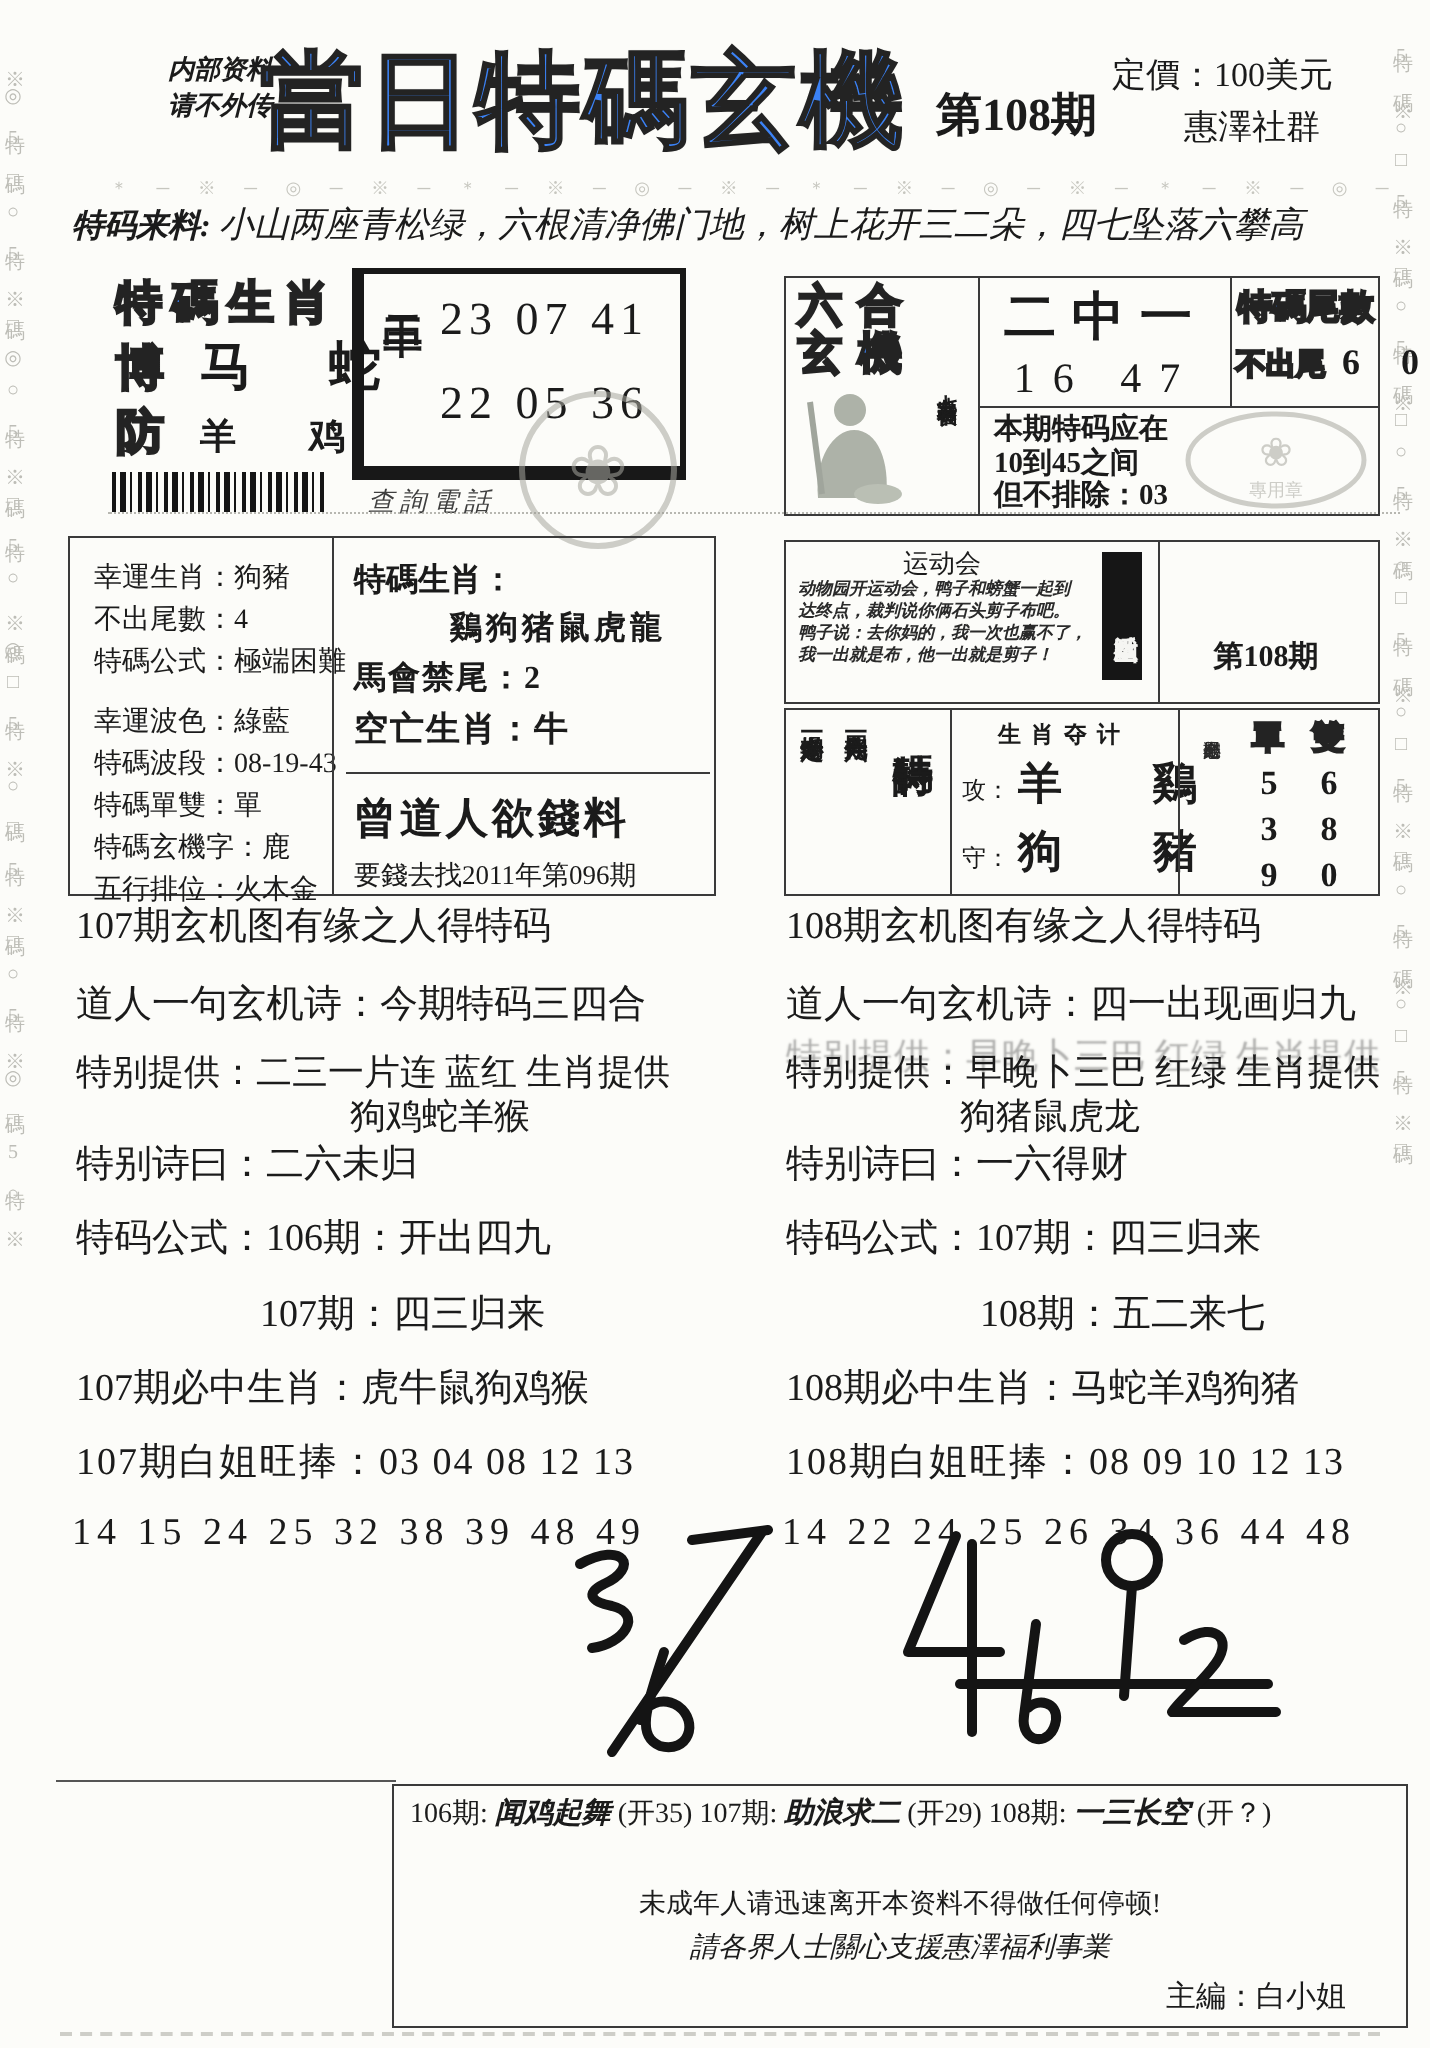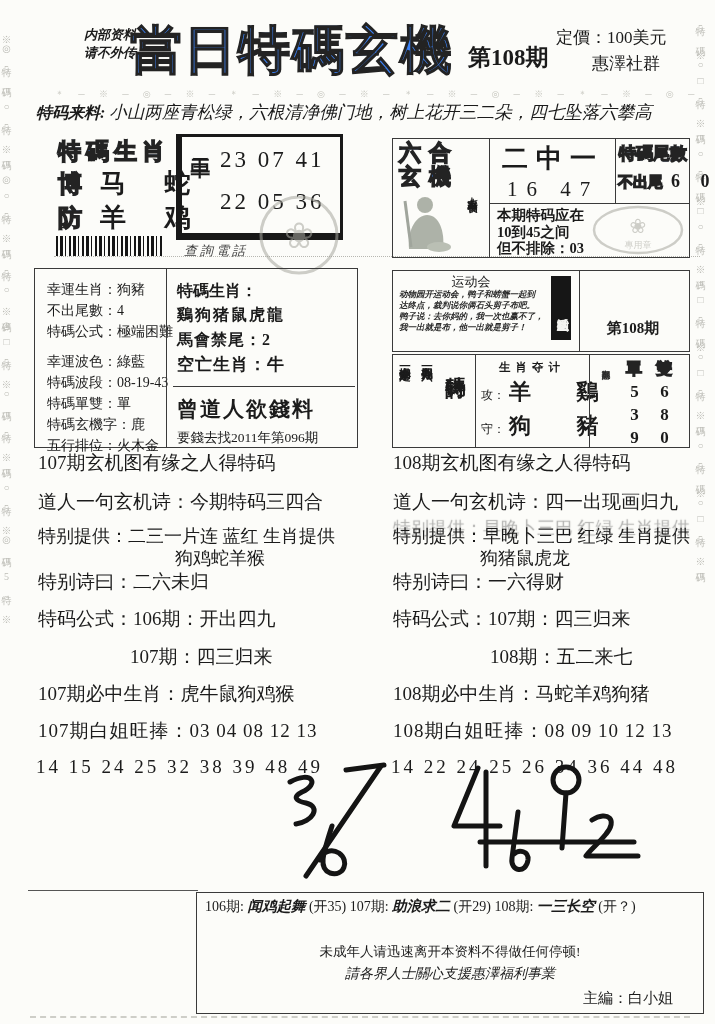--- a/index.html
+++ b/index.html
@@ -52,21 +52,21 @@
 </div>
 
 <div class="abs" style="left:0;top:130px;width:360px;height:130px;">
   <div class="abs hollow bold" style="left:58px;top:6px;font-size:23px;letter-spacing:5px;">特碼生肖</div>
   <div class="abs" style="left:58px;top:36px;">
     <span class="hollow bold" style="font-size:24px;">博</span>
     <span class="bold" style="font-size:26px;letter-spacing:16px;margin-left:14px;">马 蛇</span>
   </div>
   <div class="abs" style="left:58px;top:70px;">
     <span class="hollow bold" style="font-size:24px;">防</span>
-    <span class="bold" style="font-size:26px;letter-spacing:16px;margin-left:14px;">羊 鸡</span>
+    <span class="bold" style="font-size:18px;letter-spacing:16px;margin-left:14px;">羊 鸡</span>
   </div>
   <div class="abs barcode" style="left:56px;top:106px;width:108px;height:20px;"></div>
 
   <div class="abs" style="left:176px;top:4px;width:158px;height:96px;border:3px solid #181818;border-left-width:6px;border-bottom-width:7px;">
     <div class="abs vtext bold" style="left:6px;top:6px;font-size:20px;height:84px;">三中二</div>
     <div class="abs numspace" style="left:38px;top:10px;font-size:23px;">23 07 41</div>
     <div class="abs numspace" style="left:38px;top:52px;font-size:23px;">22 05 36</div>
   </div>
   <div class="abs" style="left:184px;top:112px;font-size:13px;color:#3f3f3f;font-style:italic;letter-spacing:3px;">查詢電話</div>
 
@@ -124,21 +124,21 @@
     <div style="height:9px;"></div>
     <div>幸運波色：綠藍</div>
     <div>特碼波段：08-19-43</div>
     <div>特碼單雙：單</div>
     <div>特碼玄機字：鹿</div>
     <div>五行排位：火木金</div>
   </div>
   <div class="abs" style="left:131px;top:0;height:178px;border-left:1.5px solid #3a3a3a;"></div>
   <div class="abs" style="left:142px;top:10px;width:178px;">
     <div class="bold" style="font-size:16px;line-height:24px;">特碼生肖：</div>
-    <div class="bold" style="font-size:16px;line-height:24px;letter-spacing:2px;">鷄狗猪鼠虎龍</div>
+    <div class="bold" style="font-size:16px;line-height:24px;letter-spacing:2px;margin-left:48px;">鷄狗猪鼠虎龍</div>
     <div class="bold" style="font-size:16px;line-height:25px;letter-spacing:1px;">馬會禁尾：2</div>
     <div class="bold" style="font-size:17px;line-height:26px;letter-spacing:1px;">空亡生肖：牛</div>
     <div style="border-top:1.5px solid #3a3a3a;margin:8px 0 8px -4px;width:182px;"></div>
     <div class="bold" style="font-size:21px;letter-spacing:2px;">曾道人欲錢料</div>
     <div style="font-size:13.5px;margin-top:6px;">要錢去找2011年第096期</div>
   </div>
 </div>
 
 <div class="abs box" style="left:392px;top:270px;width:296px;height:80px;">
   <div class="abs center" style="left:8px;top:2px;width:140px;font-size:13px;">运动会</div>

